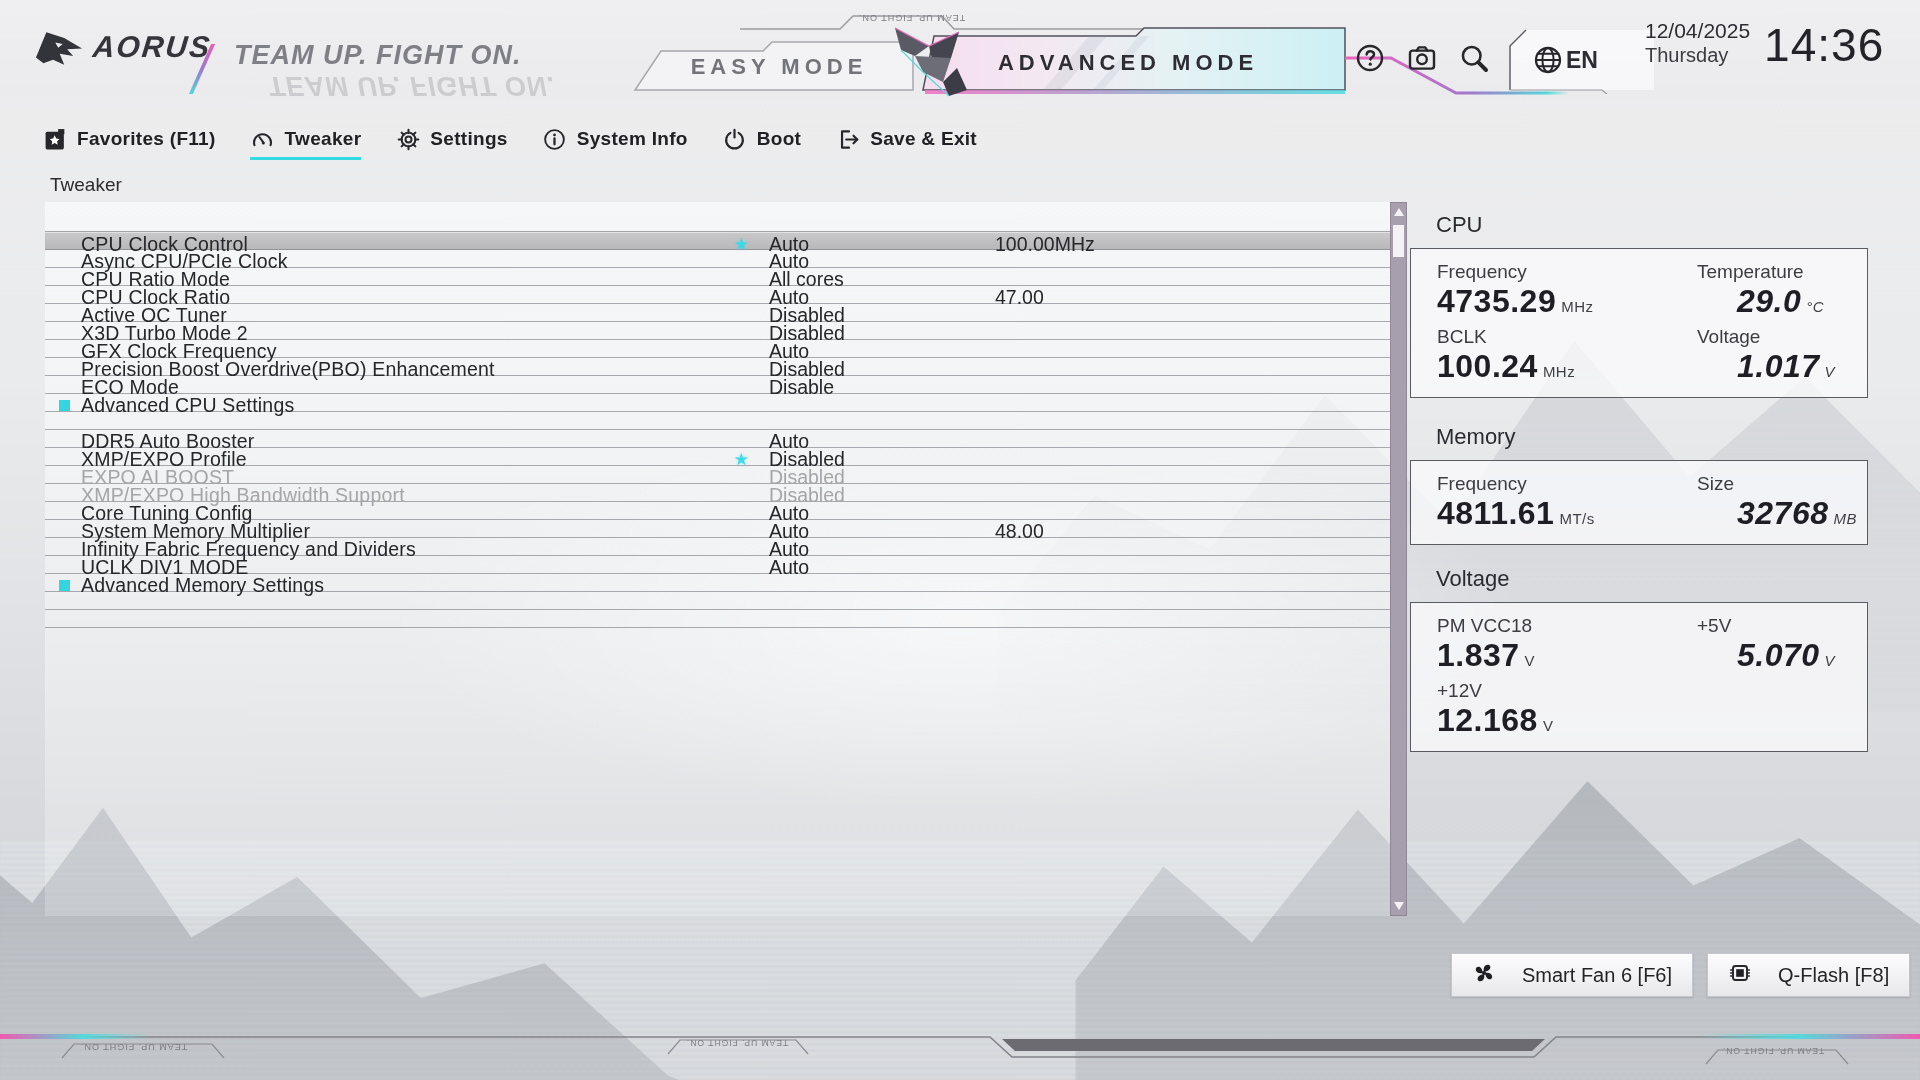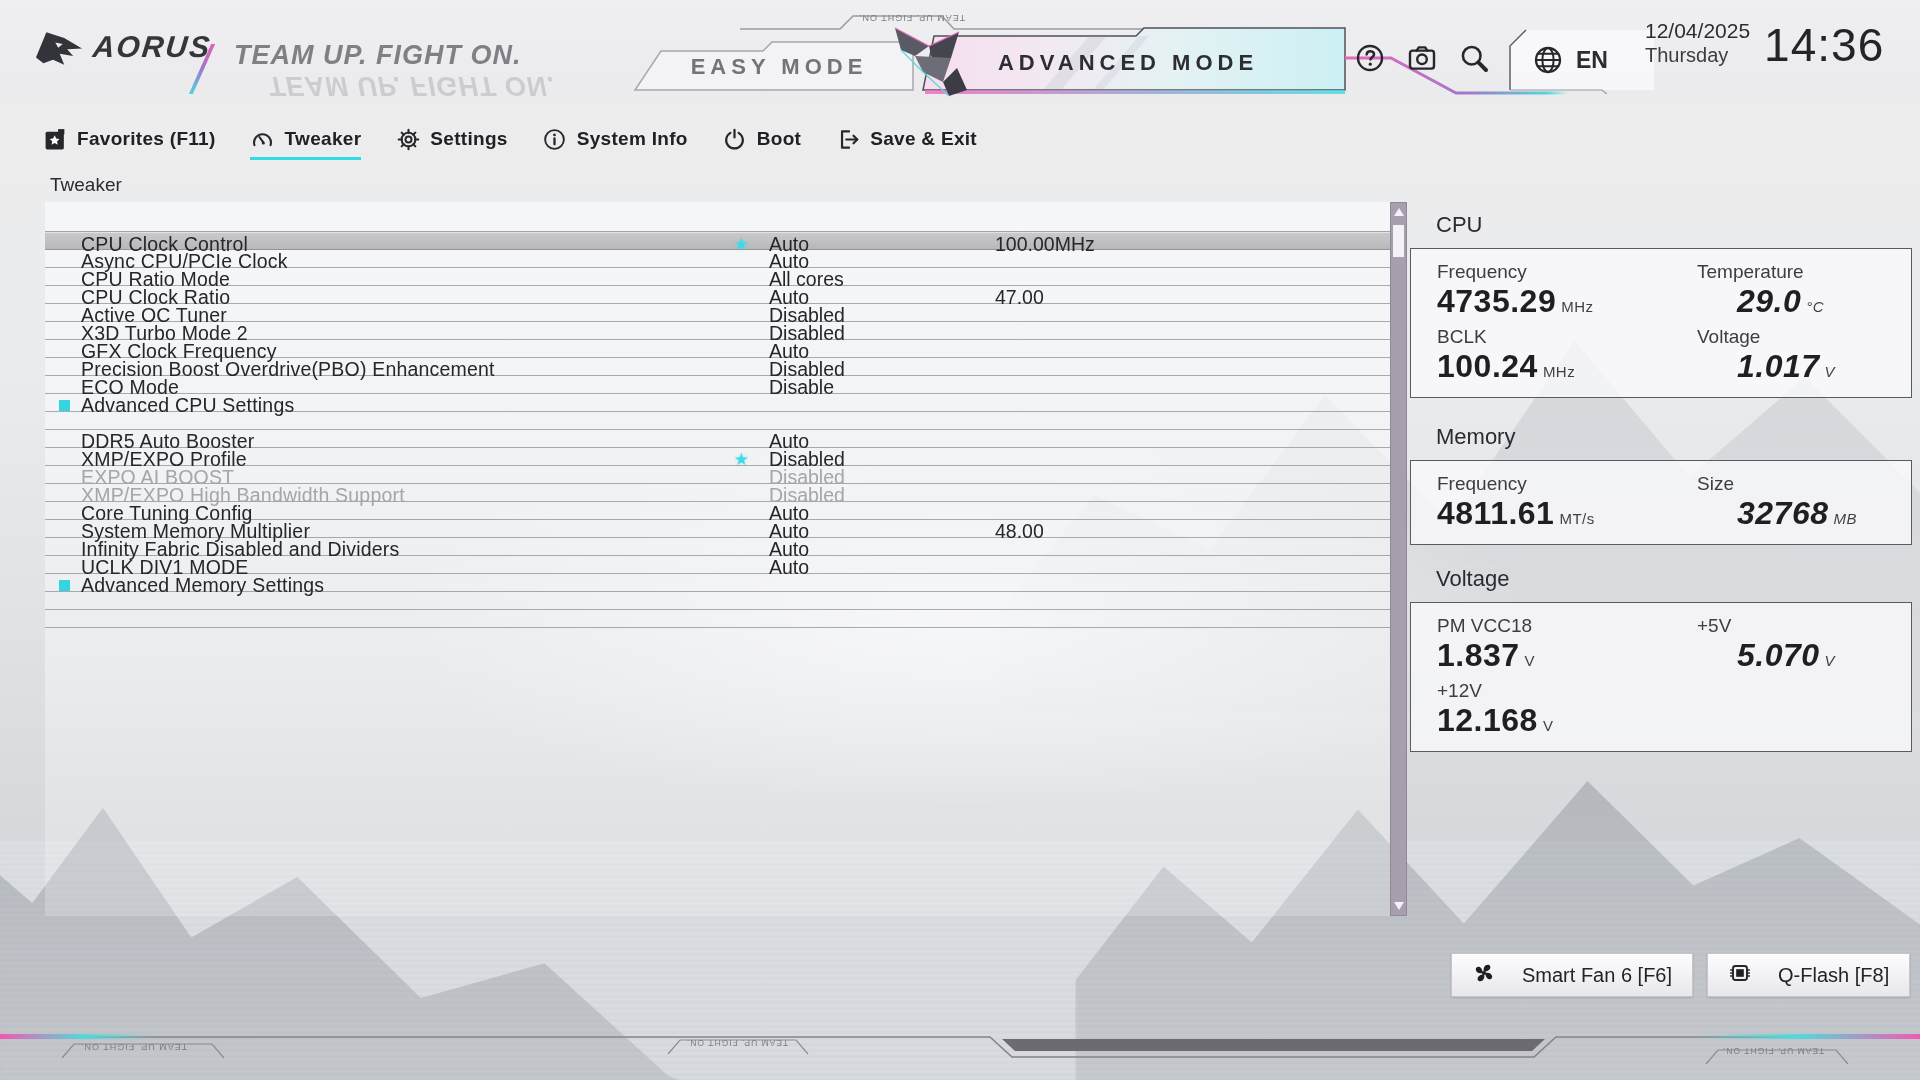--- a/index.html
+++ b/index.html
@@ -39,21 +39,21 @@
   .glitch{font-size:9px;color:#7d7d84;letter-spacing:1px;transform:rotate(180deg);display:inline-block;white-space:nowrap;}
   .glitch-top{position:absolute;left:858px;top:13px;}
   .tab-easy{position:absolute;left:633px;top:40px;}
   .tab-adv{position:absolute;left:893px;top:18px;}
   .tab-label{font-size:22px;letter-spacing:5px;fill:#73737a;font-weight:600;}
   .tab-label-adv{fill:#2d2d33;}
   .hicons{position:absolute;left:1352px;top:40px;display:flex;gap:16px;align-items:center;}
   .hicon{width:36px;height:36px;display:flex;align-items:center;justify-content:center;}
   .hicon svg{width:32px;height:32px;}
   .lang{position:absolute;left:1506px;top:28px;width:150px;height:66px;}
-  .lang-inner{position:absolute;left:24px;top:14px;display:flex;align-items:center;gap:10px;}
+  .lang-inner{position:absolute;left:24px;top:14px;display:flex;align-items:center;}
   .lang-label{font-size:23px;font-weight:600;color:#2c2c32;}
   .datetime{position:absolute;left:1645px;top:18px;display:flex;gap:14px;}
   .dt-date{font-size:21px;color:#2c2c32;line-height:1.25;}
   .dt-day{font-size:20px;color:#3c3c42;}
   .dt-time{font-size:46px;color:#232329;letter-spacing:1px;}
   
   .menubar{position:absolute;left:42px;top:118px;display:flex;gap:34px;align-items:center;height:42px;}
   .menu-item{position:relative;display:flex;align-items:center;gap:9px;cursor:default;}
   .menu-item .mi-icon{width:26px;height:26px;display:flex;align-items:center;justify-content:center;}
   .menu-item .mi-icon svg{width:25px;height:25px;}
@@ -74,21 +74,21 @@
   .row.disabled .cell-label,.row.disabled .cell-value{color:#a5a5aa;}
   .bullet{display:inline-block;width:11px;height:11px;background:#35d5e0;margin-left:14px;}
   
   .scrollbar{position:absolute;left:1390px;top:202px;width:17px;height:714px;
     background:#a79fad;border:1px solid #8f8897;box-sizing:border-box;}
   .scroll-up,.scroll-down{position:absolute;left:3px;width:0;height:0;border-left:5.5px solid transparent;border-right:5.5px solid transparent;}
   .scroll-up{top:5px;border-bottom:8px solid #f4f2f6;}
   .scroll-down{bottom:5px;border-top:8px solid #f4f2f6;}
   .scroll-thumb{position:absolute;left:2px;top:22px;width:11px;height:32px;background:#f4f2f6;}
   
-  .sensor{position:absolute;left:1410px;width:502px;}
+  .sensor{position:absolute;left:1410px;width:458px;}
   .sensor .s-title{font-size:22px;color:#2a2a30;margin:0 0 10px 26px;}
   .s-box{border:1px solid #5a5a61;background:rgba(250,250,252,.78);
     display:grid;grid-template-columns:260px 1fr;padding:12px 0 12px 26px;box-sizing:border-box;row-gap:6px;}
   .s-item .s-label{font-size:19px;color:#3c3c42;}
   .s-item .s-value{font-size:32px;font-weight:600;color:#1e1e24;letter-spacing:.5px;line-height:1.15;}
   .s-item .s-unit{font-size:15px;font-weight:400;color:#3f3f45;margin-left:5px;}
   .s-item.col2{padding-left:0;}
   .s-item.col2 .s-value{padding-left:40px;font-style:italic;}
   #sensor-cpu{top:212px;}
   #sensor-memory{top:424px;}
@@ -411,21 +411,21 @@
       </div>
       <div class="row">
         <span></span>
         <span class="cell-label">System Memory Multiplier</span>
         <span class="cell-star"></span>
         <span class="cell-value">Auto</span>
         <span class="cell-value2">48.00</span>
       </div>
       <div class="row">
         <span></span>
-        <span class="cell-label">Infinity Fabric Disabled and Dividers</span>
+        <span class="cell-label">Infinity Fabric Frequency and Dividers</span>
         <span class="cell-star"></span>
         <span class="cell-value">Auto</span>
         <span class="cell-value2"></span>
       </div>
       <div class="row">
         <span></span>
         <span class="cell-label">UCLK DIV1 MODE</span>
         <span class="cell-star"></span>
         <span class="cell-value">Auto</span>
         <span class="cell-value2"></span>

